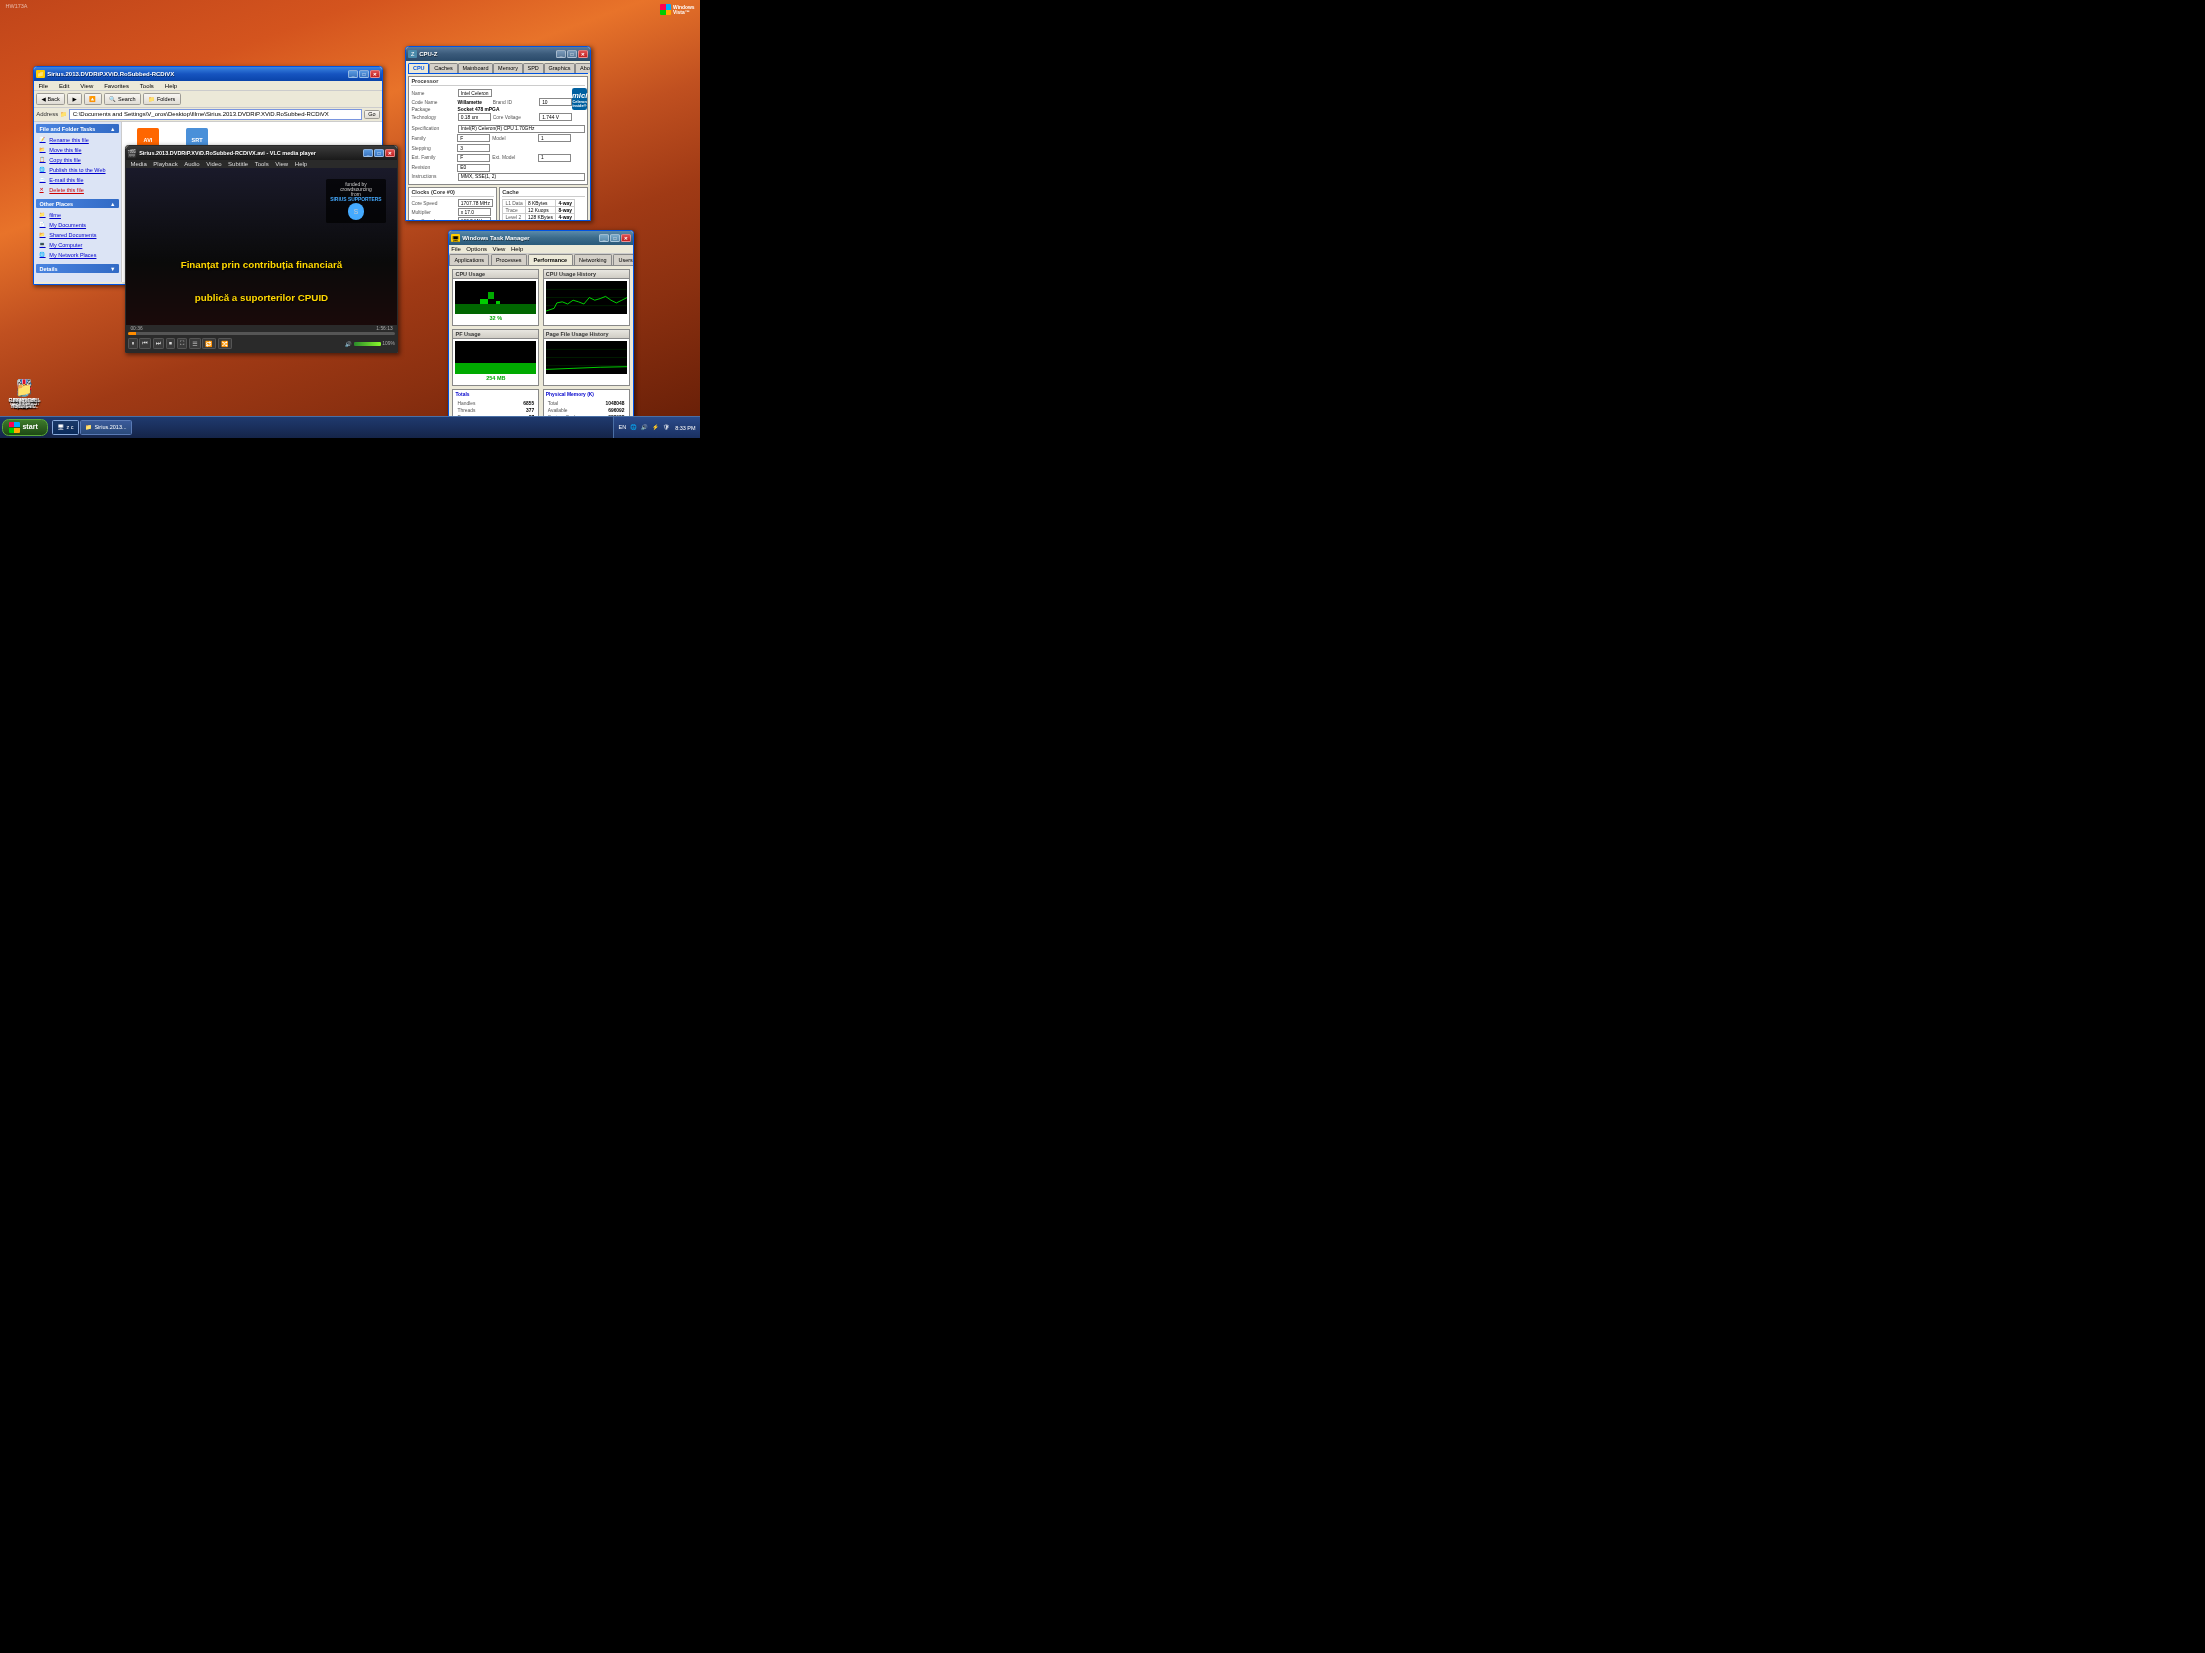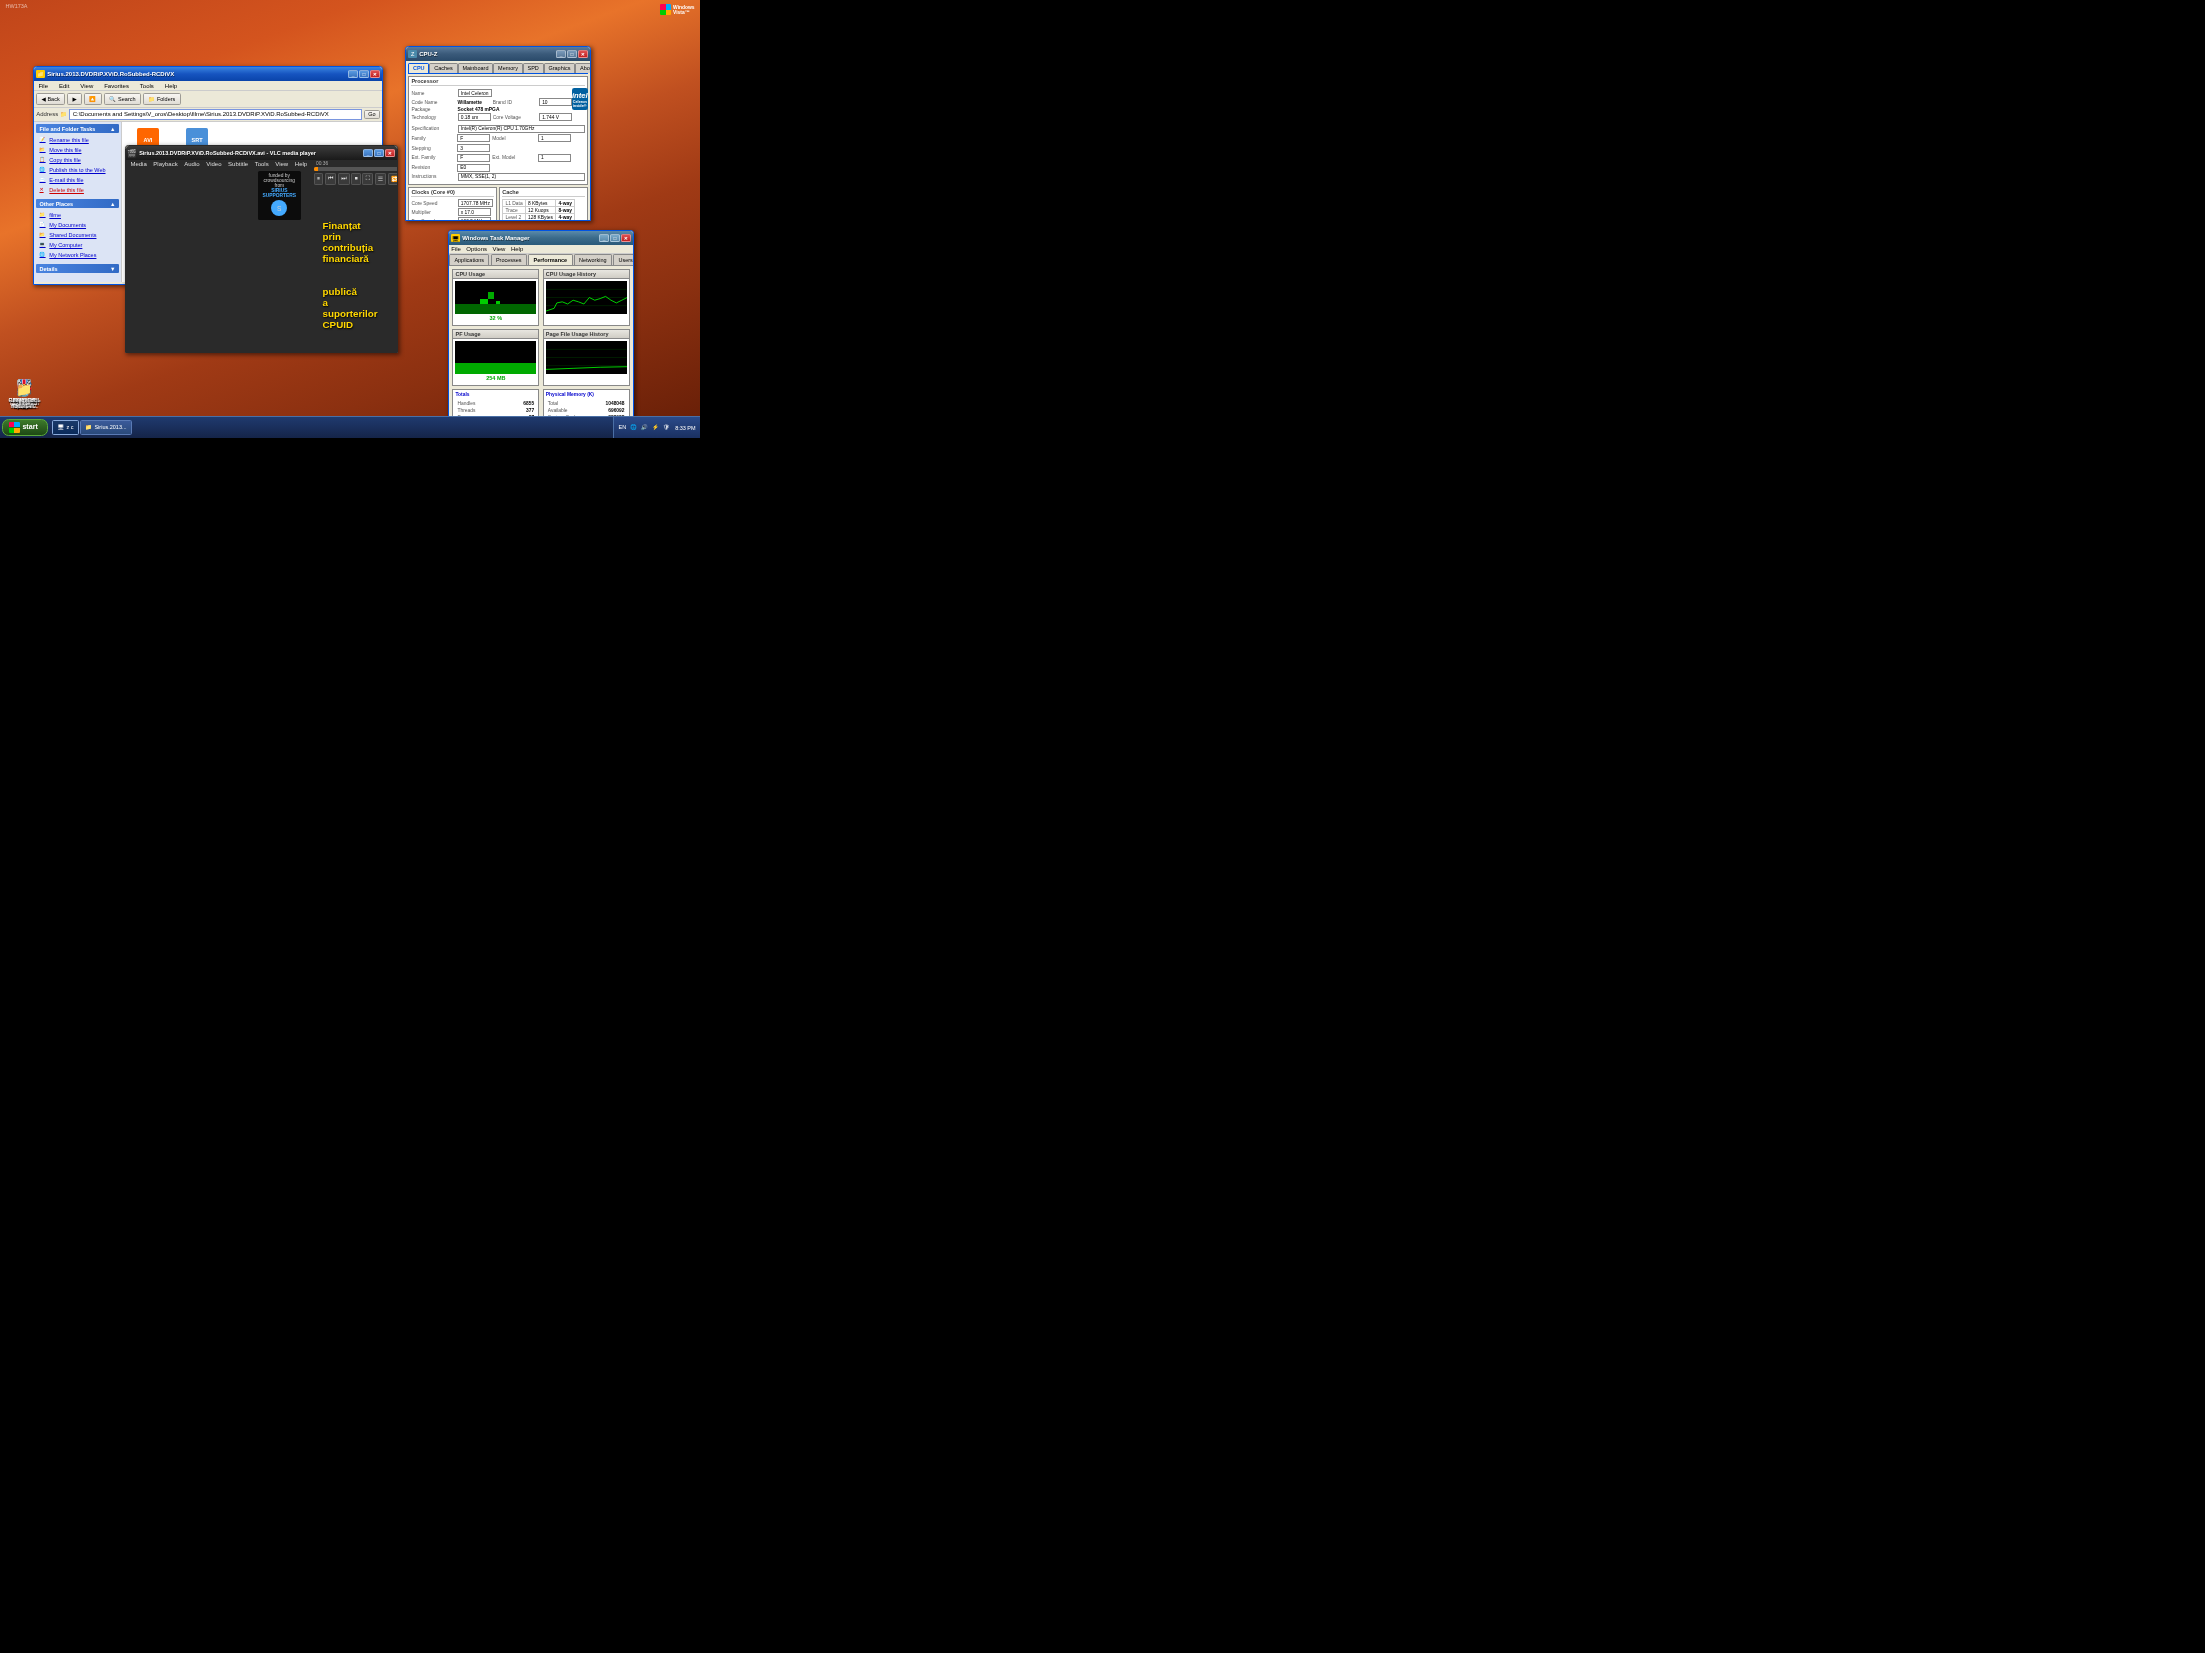--- a/index.html
+++ b/index.html
@@ -717,21 +717,21 @@
     }
     .cache-table td:first-child { color: #555; }
     .cache-table td:last-child { font-weight: bold; text-align: right; }
 
     .vlc-titlebar {
       background: linear-gradient(to bottom, #3a3a3a 0%, #1a1a1a 100%);
     }
 
     .vlc-window-body {
       display: flex;
-      flex-direction: row;
+      flex-direction: column;
       height: calc(100% - 14.2px);
       background: #2a2a2a;
     }
 
     .vlc-video-area {
       flex: 1;
       background: #1a1a1a;
       display: flex;
       align-items: center;
       justify-content: center;
@@ -1041,21 +1041,21 @@
               <span class="cpuz-value">Socket 478 mPGA</span>
             </div>
             <div class="cpuz-row">
               <span class="cpuz-label">Technology</span>
               <span class="cpuz-value-box">0.18 um</span>
               <span class="cpuz-label">Core Voltage</span>
               <span class="cpuz-value-box">1.744 V</span>
             </div>
           </div>
           <div class="intel-logo">
-            <div class="intel-text">intel</div>
+            <div class="intel-text">mici</div>
             <div class="celeron-text">Celeron<br>inside®</div>
           </div>
         </div>
         <div class="cpuz-row" style="margin-top:2.2px;">
           <span class="cpuz-label">Specification</span>
           <span class="cpuz-value-box" style="flex:1;">Intel(R) Celeron(R) CPU 1.70GHz</span>
         </div>
         <div style="display:flex; gap:2.2px; margin-top:1.6px; flex-wrap:wrap;">
           <div style="display:flex; align-items:center; gap:1.6px;">
             <span class="cpuz-label">Family</span>

